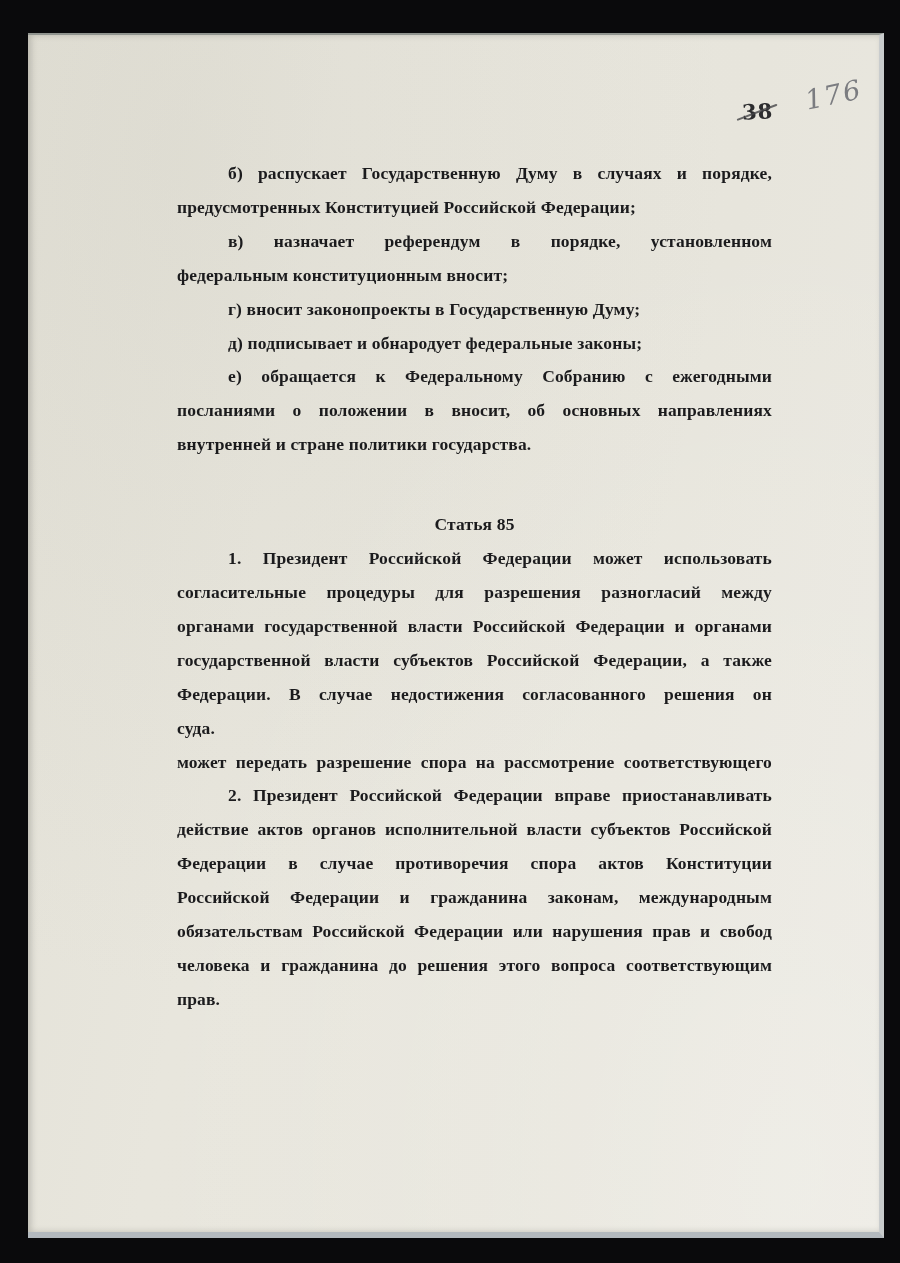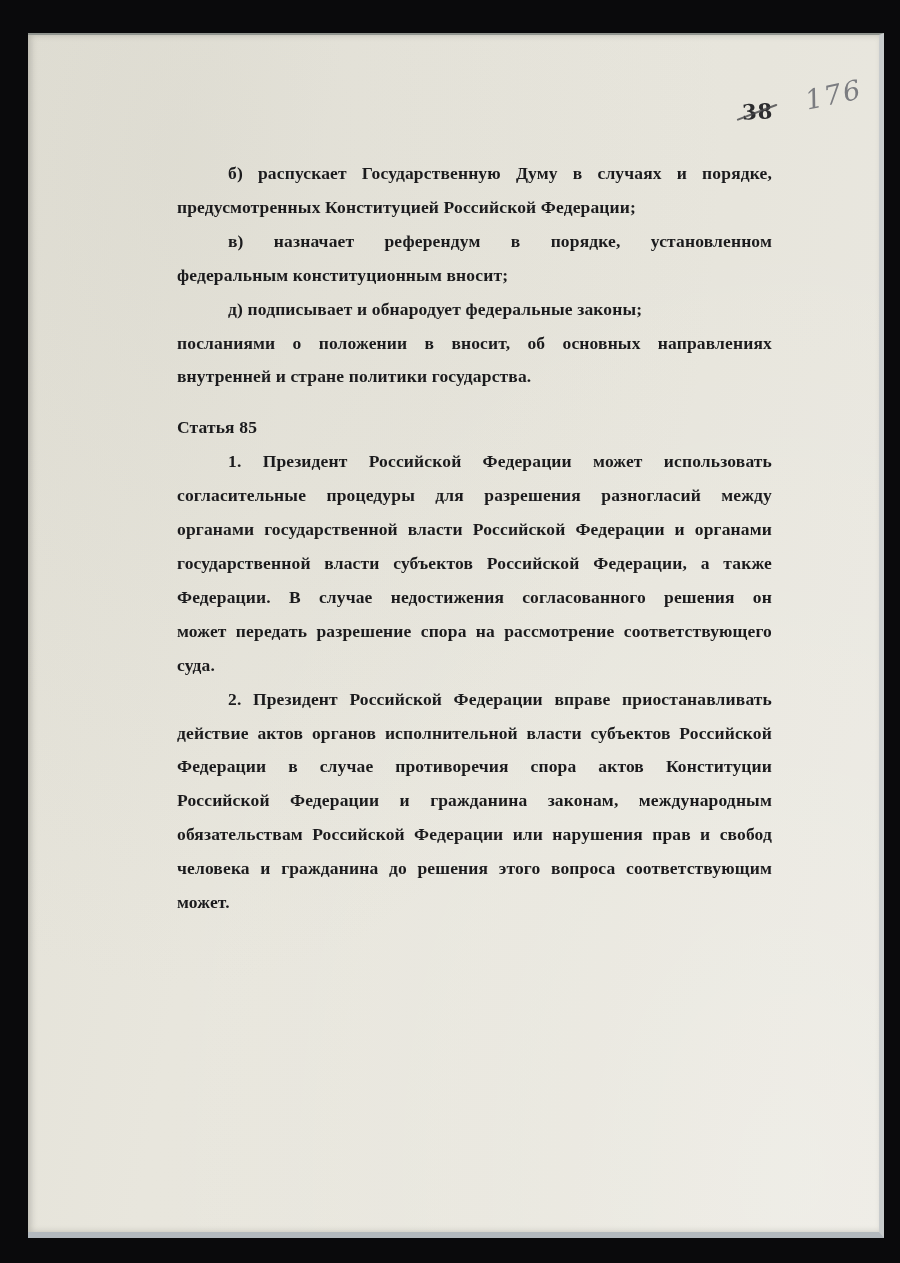--- a/index.html
+++ b/index.html
@@ -81,21 +81,22 @@
   .para { margin: 0; }
   .line {
     text-align: justify;
     text-align-last: justify;
     white-space: nowrap;
     font-family: Liberation Serif, serif;
   }
   .line.first { text-indent: 51px; }
   .line.last  { text-align-last: left; white-space: normal; }
   .heading {
-    margin-top: 17px;
+    margin-top: 46px;
+    text-align: center;
     font-weight: 700;
   }
 </style>
 </head>
 <body>
 
 <div class="scan">
   <div class="page">
 
     <span class="pagenum-typed">38</span>
@@ -105,41 +106,45 @@
     <div class="doc-body" id="doc-body">
         <div class="para">
           <div class="line first">б) распускает Государственную Думу в случаях и порядке,</div>
           <div class="line last">предусмотренных Конституцией Российской Федерации;</div>
         </div>
         <div class="para">
           <div class="line first">в) назначает референдум в порядке, установленном</div>
           <div class="line last">федеральным конституционным вносит;</div>
         </div>
         <div class="para">
+          <div class="line first last">г) вносит законопроекты в Государственную Думу;</div>
+        </div>
+        <div class="para">
           <div class="line first last">д) подписывает и обнародует федеральные законы;</div>
         </div>
         <div class="para">
+          <div class="line first">е) обращается к Федеральному Собранию с ежегодными</div>
           <div class="line">посланиями о положении в вносит, об основных направлениях</div>
           <div class="line last">внутренней и стране политики государства.</div>
         </div>
         <div class="heading">Статья 85</div>
         <div class="para">
           <div class="line first">1. Президент Российской Федерации может использовать</div>
           <div class="line">согласительные процедуры для разрешения разногласий между</div>
           <div class="line">органами государственной власти Российской Федерации и органами</div>
           <div class="line">государственной власти субъектов Российской Федерации, а также</div>
           <div class="line">Федерации. В случае недостижения согласованного решения он</div>
+          <div class="line last">суда.</div>
           <div class="line">может передать разрешение спора на рассмотрение соответствующего</div>
-          <div class="line last">суда.</div>
         </div>
         <div class="para">
           <div class="line first">2. Президент Российской Федерации вправе приостанавливать</div>
           <div class="line">действие актов органов исполнительной власти субъектов Российской</div>
           <div class="line">Федерации в случае противоречия спора актов Конституции</div>
           <div class="line">Российской Федерации и гражданина законам, международным</div>
           <div class="line">обязательствам Российской Федерации или нарушения прав и свобод</div>
           <div class="line">человека и гражданина до решения этого вопроса соответствующим</div>
-          <div class="line last">может.</div>
+          <div class="line last">прав.</div>
         </div>
       </div>
 
   </div>
 </div>
 
 </body></html>

